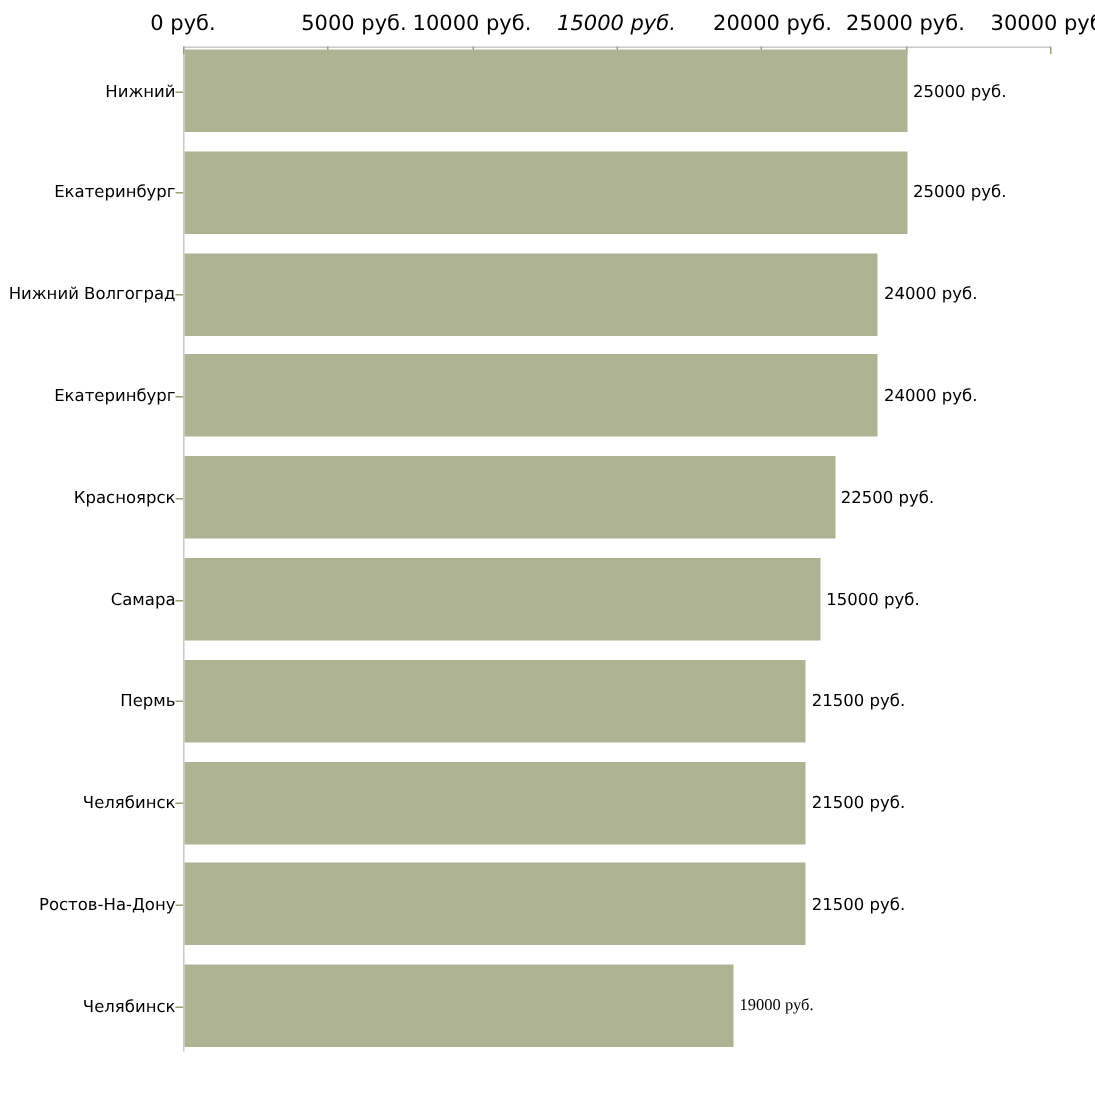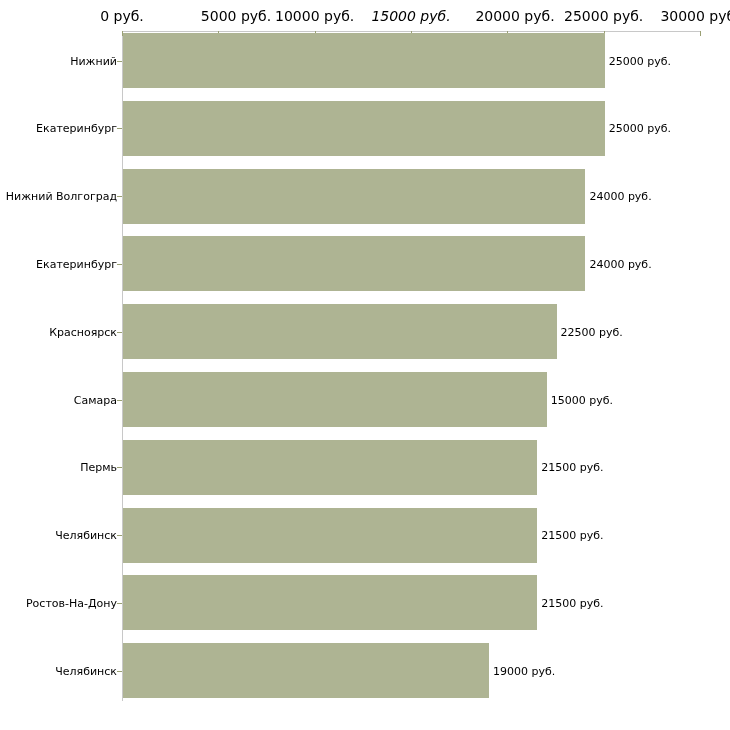--- a/index.html
+++ b/index.html
@@ -143,15 +143,15 @@
       <div class="bar-value" style="left: 560.5px; top: 331.7px;">22500 руб.</div>
       <div class="bar" style="top: 372px; width: 423.867px; height: 55px; background: rgb(174, 180, 147);"></div>
       <div class="bar-value" style="left: 550.867px; top: 399.5px;">15000 руб.</div>
       <div class="bar" style="top: 439.8px; width: 414.233px; height: 55px; background: rgb(174, 180, 147);"></div>
       <div class="bar-value" style="left: 541.233px; top: 467.3px;">21500 руб.</div>
       <div class="bar" style="top: 507.6px; width: 414.233px; height: 55px; background: rgb(174, 180, 147);"></div>
       <div class="bar-value" style="left: 541.233px; top: 535.1px;">21500 руб.</div>
       <div class="bar" style="top: 575.4px; width: 414.233px; height: 55px; background: rgb(174, 180, 147);"></div>
       <div class="bar-value" style="left: 541.233px; top: 602.9px;">21500 руб.</div>
       <div class="bar" style="top: 643.2px; width: 366.067px; height: 55px; background: rgb(174, 180, 147);"></div>
-      <div class="bar-value" style="left: 493.067px; top: 670.7px;">19000 руб.</div>
+      <div class="bar-value" style="left: 493.067px; top: 670.7px; font-family: Liberation Serif, serif;">19000 руб.</div>
     </div>
 </div>
 
 </body></html>

